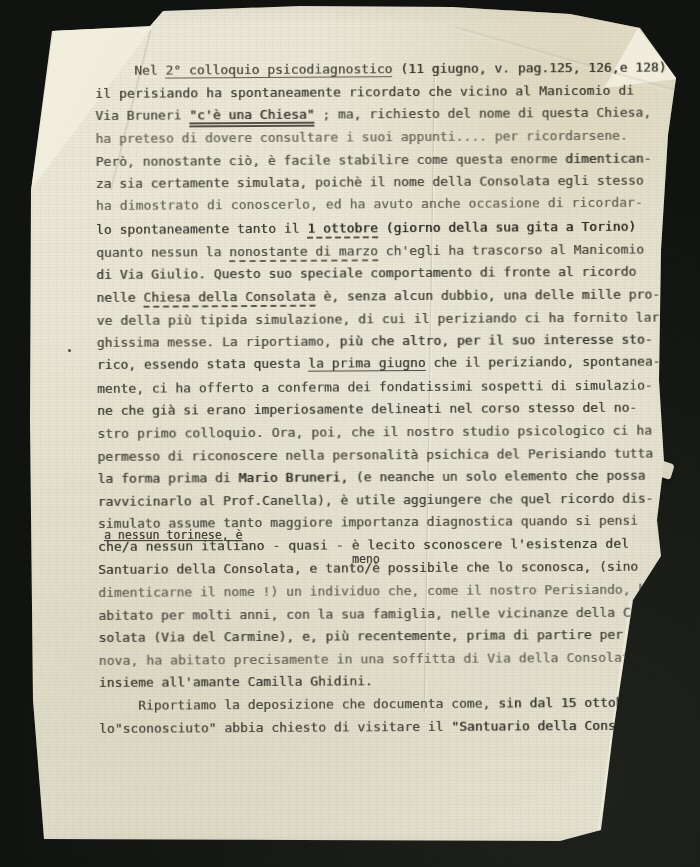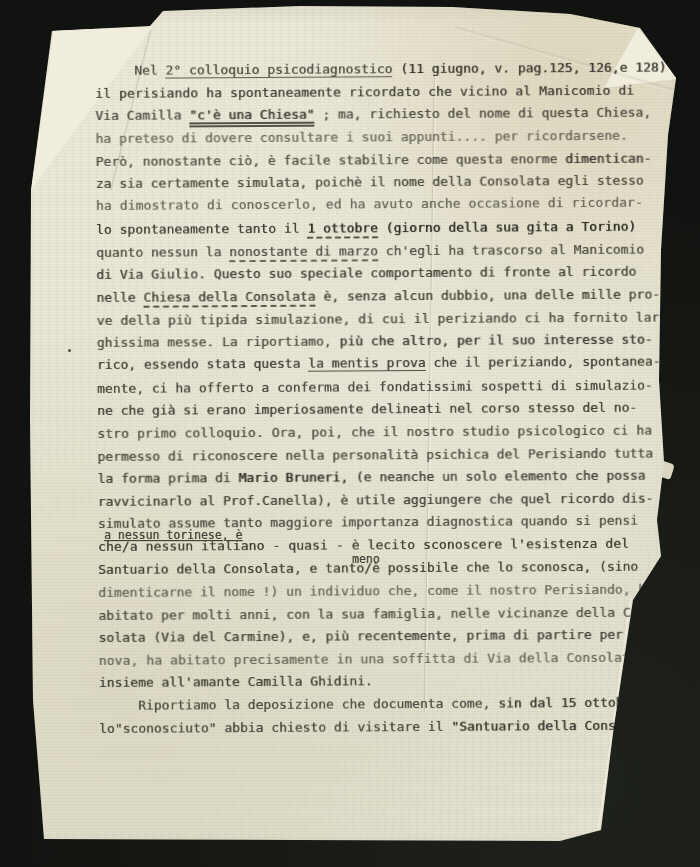--- a/index.html
+++ b/index.html
@@ -114,32 +114,32 @@
     <div class="crease crease-tr"></div>
     <div class="crease crease-tl"></div>
     <div class="crease cut-edge"></div>
 
     <div class="speck"></div>
     <div class="red-mark"></div>
 
     <div class="text-layer">
         <div class="tline"><span>     Nel </span><span class="u-solid">2° colloquio psicodiagnostico</span><span class="ink-heavy"> (11 giugno, v. pag.125, 126,e 128)</span></div>
         <div class="tline"><span>il perisiando ha spontaneamente ricordato che vicino al Manicomio di</span></div>
-        <div class="tline"><span>Via Camilla </span><span class="u-double ink-heavy">"c'è una Chiesa"</span><span> ; ma, richiesto del nome di questa Chiesa,</span></div>
+        <div class="tline"><span>Via Bruneri </span><span class="u-double ink-heavy">"c'è una Chiesa"</span><span> ; ma, richiesto del nome di questa Chiesa,</span></div>
         <div class="tline faint"><span>ha preteso di dovere consultare i suoi appunti.... per ricordarsene.</span></div>
         <div class="tline"><span>Però, nonostante ciò, è facile stabilire come questa enorme </span><span class="ink-heavy">dimentican-</span></div>
         <div class="tline"><span>za sia certamente simulata, poichè il nome della Consolata egli stesso</span></div>
         <div class="tline faint"><span>ha dimostrato di conoscerlo, ed ha avuto anche occasione di ricordar-</span></div>
         <div class="tline"><span>lo spontaneamente tanto il </span><span class="u-hatch ink-heavy">1 ottobre</span><span class="ink-heavy"> (giorno della sua gita a Torino)</span></div>
         <div class="tline"><span>quanto nessun la </span><span class="u-hatch">nonostante di marzo</span><span> ch'egli ha trascorso al Manicomio</span></div>
         <div class="tline"><span>di Via Giulio. Questo suo speciale comportamento di fronte al ricordo</span></div>
         <div class="tline"><span>nelle </span><span class="u-hatch">Chiesa della Consolata</span><span> è, senza alcun dubbio, una delle mille pro-</span></div>
         <div class="tline"><span>ve della più tipida simulazione, di cui il periziando ci ha fornito lar-</span></div>
         <div class="tline"><span>ghissima messe. La riportiamo, </span><span class="ink-heavy">più che altro, per il suo interesse sto-</span></div>
-        <div class="tline"><span>rico, essendo stata questa </span><span class="u-solid">la mentis prova</span><span> che il periziando, spontanea-</span></div>
+        <div class="tline"><span>rico, essendo stata questa </span><span class="u-solid">la prima giugno</span><span> che il periziando, spontanea-</span></div>
         <div class="tline"><span>mente, ci ha offerto a conferma dei fondatissimi sospetti di simulazio-</span></div>
         <div class="tline"><span>ne che già si erano imperiosamente delineati nel corso stesso del no-</span></div>
         <div class="tline"><span>stro primo colloquio. Ora, poi, che il nostro studio psicologico ci ha</span></div>
         <div class="tline"><span>permesso di riconoscere nella personalità psichica del Perisiando tutta</span></div>
         <div class="tline"><span>la forma prima di </span><span class="ink-heavy">Mario Bruneri,</span><span> (e neanche un solo elemento che possa</span></div>
         <div class="tline"><span>ravvicinarlo al Prof.Canella), è utile aggiungere che quel ricordo dis-</span></div>
         <div class="tline"><span>simulato assume tanto maggiore importanza diagnostica quando si pensi</span></div>
         <div class="tline"><span>che/a nessun italiano - quasi - è lecito sconoscere l'esistenza del</span></div>
         <div class="tline"><span>Santuario della Consolata, e tanto/è possibile che lo sconosca, (sino</span></div>
         <div class="tline faint"><span>dimenticarne il nome !) un individuo che, come il nostro Perisiando, ha</span></div>

